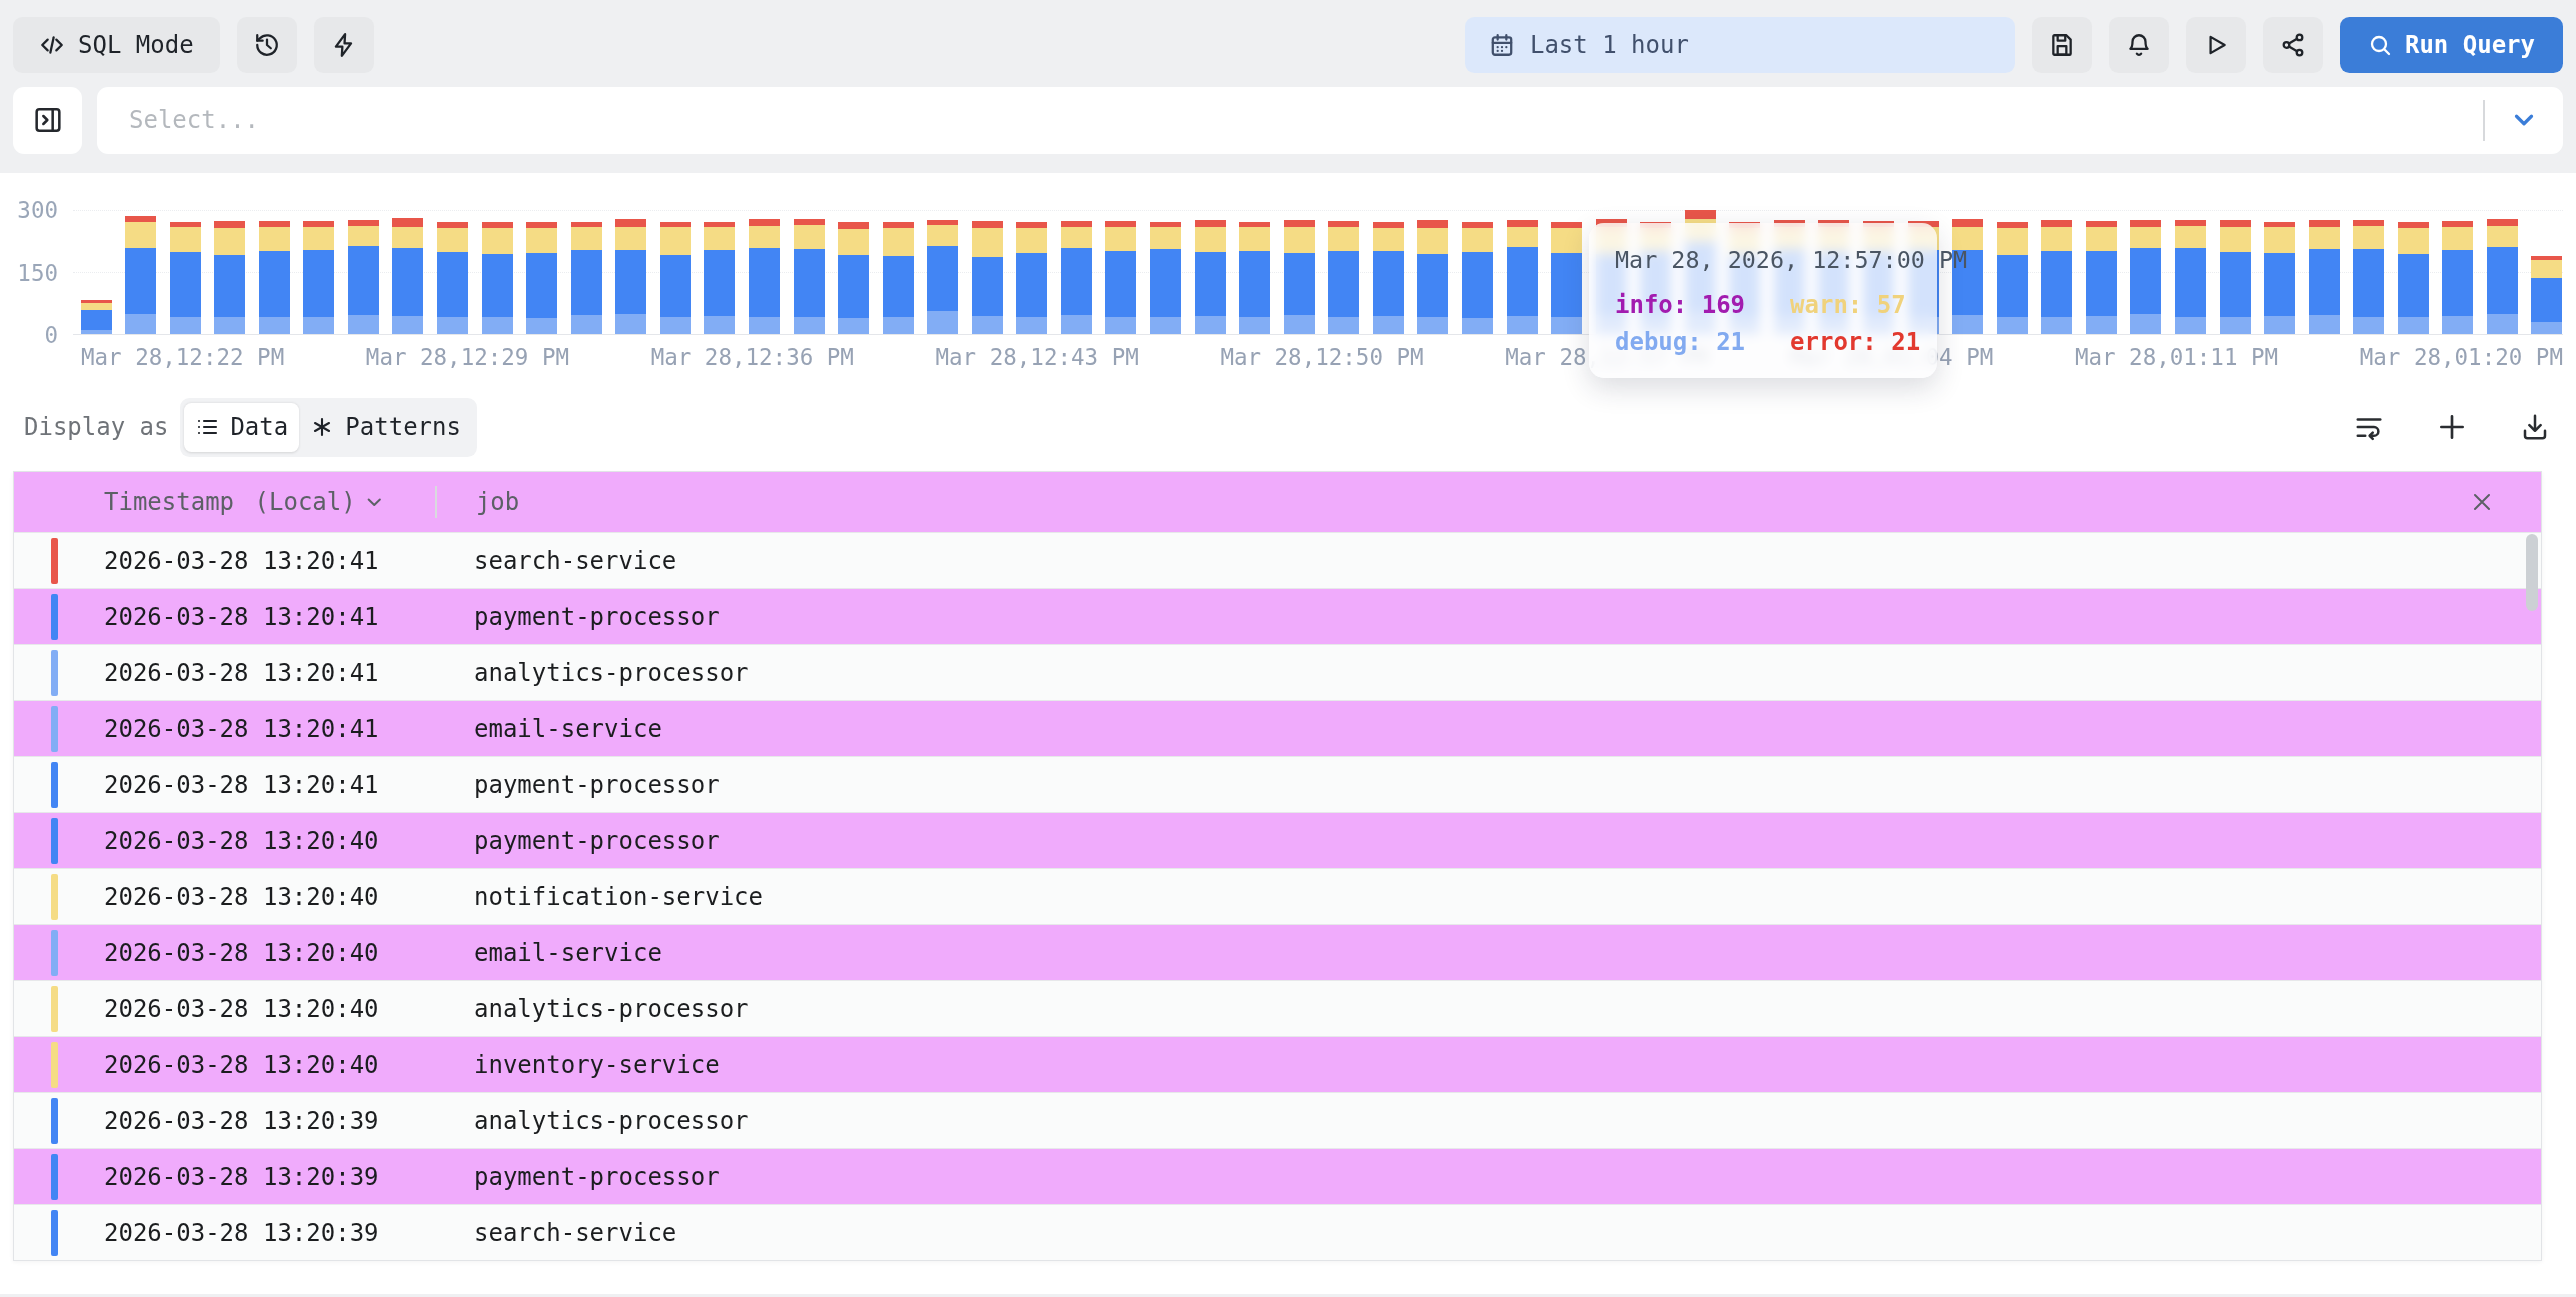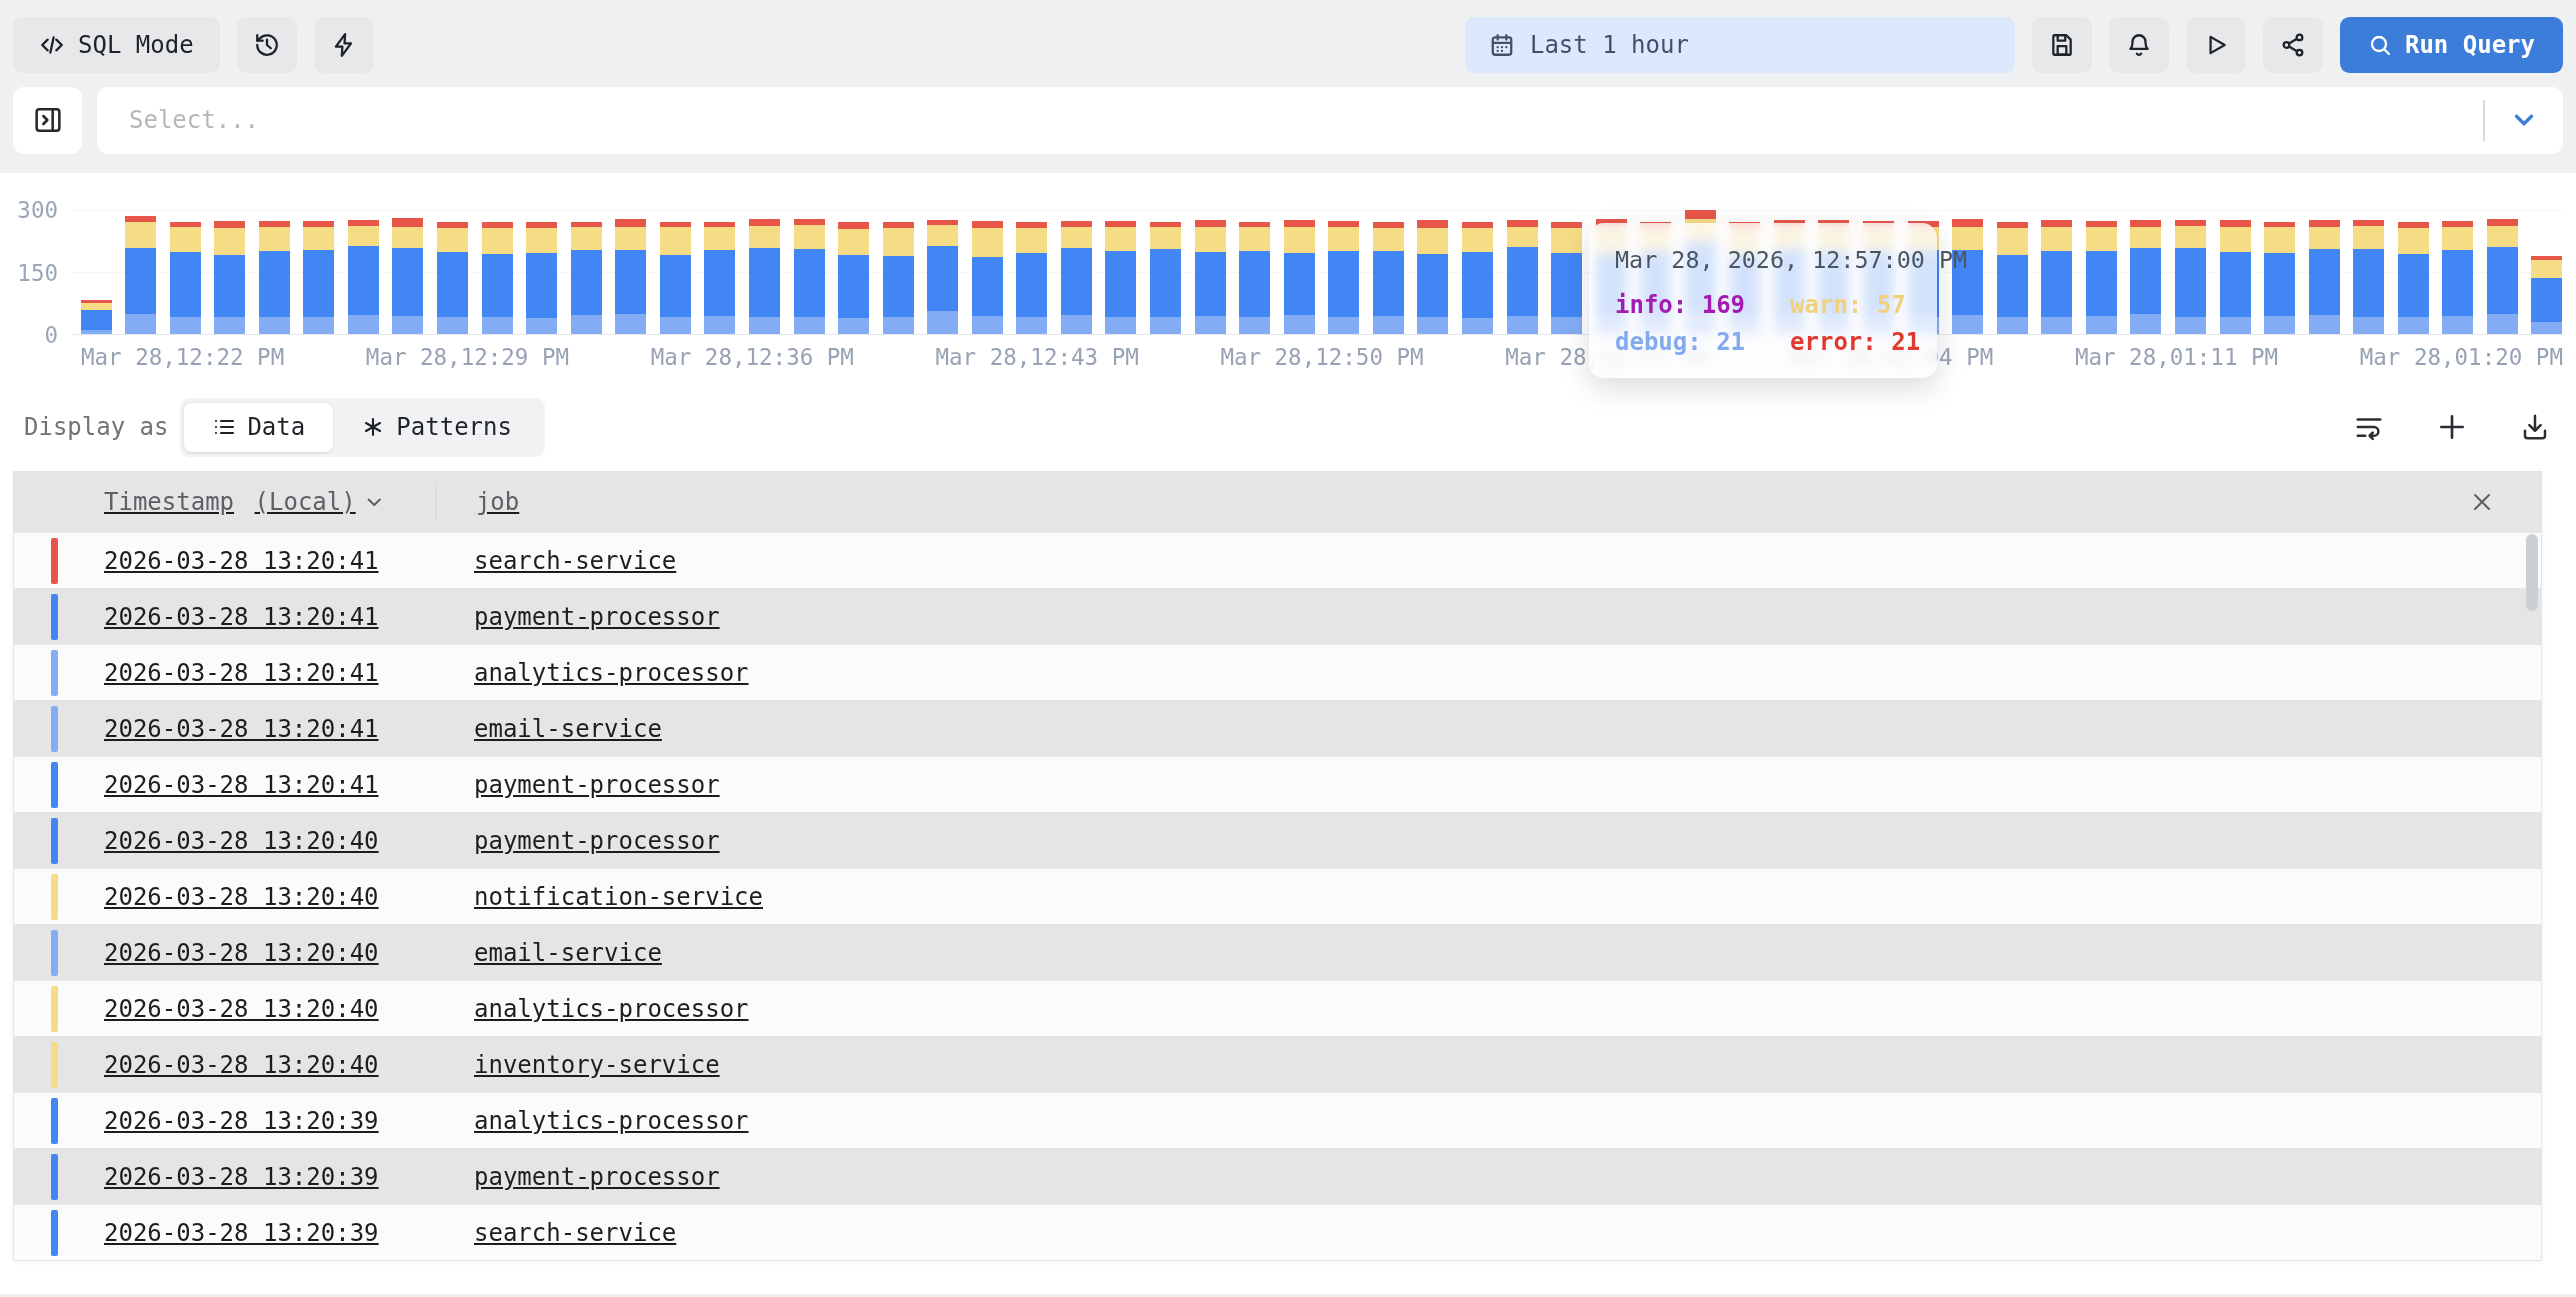--- a/index.html
+++ b/index.html
@@ -66,30 +66,30 @@
     background: rgba(252,252,254,0.78); backdrop-filter: blur(5.6px); -webkit-backdrop-filter: blur(5.6px);
     border-radius: 15px; box-shadow: 0 9.4px 28px rgba(30,40,60,.16); padding: 22.5px 26px; }
   .tooltip .t-title { font-size: 23.4px; font-weight: 500; color: #4a5563; white-space: nowrap; }
   .t-grid { display: grid; grid-template-columns: auto auto; column-gap: 45px; row-gap: 9.4px; margin-top: 17px; }
   .t-item { font-size: 24px; font-weight: 700; white-space: nowrap; }
 
   
   .display-row { display: flex; align-items: center; margin: 28px 26px 0 24px; height: 58px; }
   .display-row .d-label { font-size: 24px; color: #6f7378; margin-right: 11px; }
   .seg { display: flex; background: #f1f2f4; border-radius: 9.4px; padding: 4.7px; }
-  .seg-btn { display: flex; align-items: center; gap: 11.2px; height: 49px; padding: 0 28px; border: none;
+  .seg-btn { display: flex; align-items: center; gap: 11.2px; height: 49px; padding: 0 11px; border: none;
     background: transparent; border-radius: 7.5px; font: 24px "DejaVu Sans Mono","Liberation Mono",monospace;
     color: #1f2329; cursor: pointer; }
   .seg-btn.active { background: #fff; box-shadow: 0 0.9px 2.8px rgba(0,0,0,.12); }
   .tbl-actions { margin-left: auto; display: flex; gap: 52px; align-items: center; color: #2a2d31; }
   .tbl-actions .icon-only { background: none; border: none; color: #2a2d31; cursor: pointer; }
 
   
   .log-table { margin: 15px 34px 0 13px; border: 0.9px solid #e2e4e7; position: relative;
-    box-shadow: 0 1.9px 4.7px rgba(0,0,0,.05); background: #e5e5e5; text-decoration: underline; }
+    box-shadow: 0 1.9px 4.7px rgba(0,0,0,.05); background: #f0abfc; }
   .thead { height: 60px; display: flex; align-items: center; color: #5c6066; font-size: 24px; }
   .th-ts { display: flex; align-items: center; gap: 7.5px; padding-left: 90px; width: 421px; cursor: pointer; }
   .th-div { width: 1.9px; height: 32px; background: #d9dbde; margin-right: 39px; }
   .th-job { cursor: pointer; }
   .th-close { margin-left: auto; margin-right: 47px; background: none; border: none; color: #5c6066; cursor: pointer; }
   .trow { height: 56px; display: flex; align-items: center; border-top: 0.9px solid #e7e8ea;
     position: relative; font-size: 24px; cursor: pointer; }
   .trow:nth-child(odd) { background: #fafbfb; }
   .sev-bar { position: absolute; left: 37px; top: 4.7px; bottom: 4.7px; width: 6.6px; border-radius: 1.9px; }
   .c-ts { padding-left: 90px; width: 421px; }

